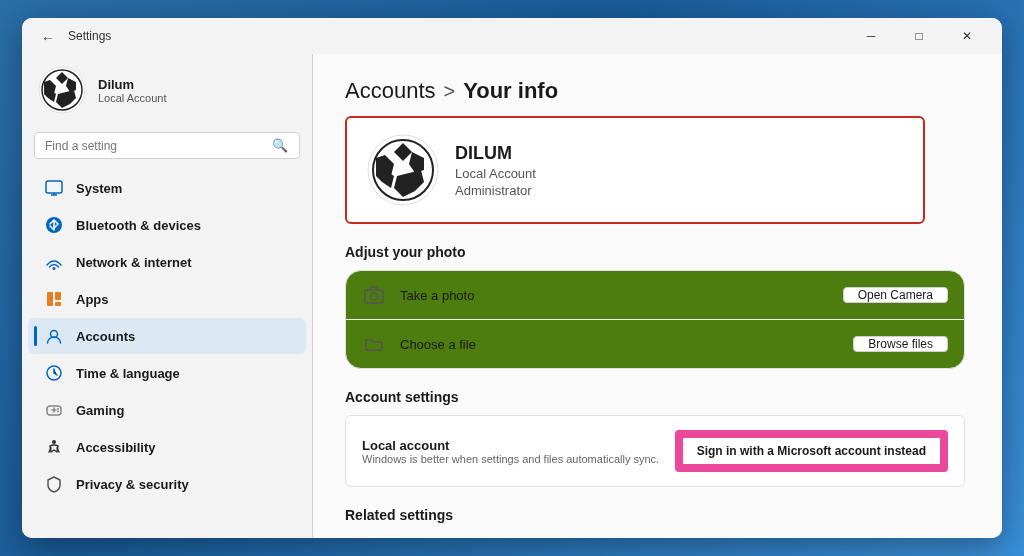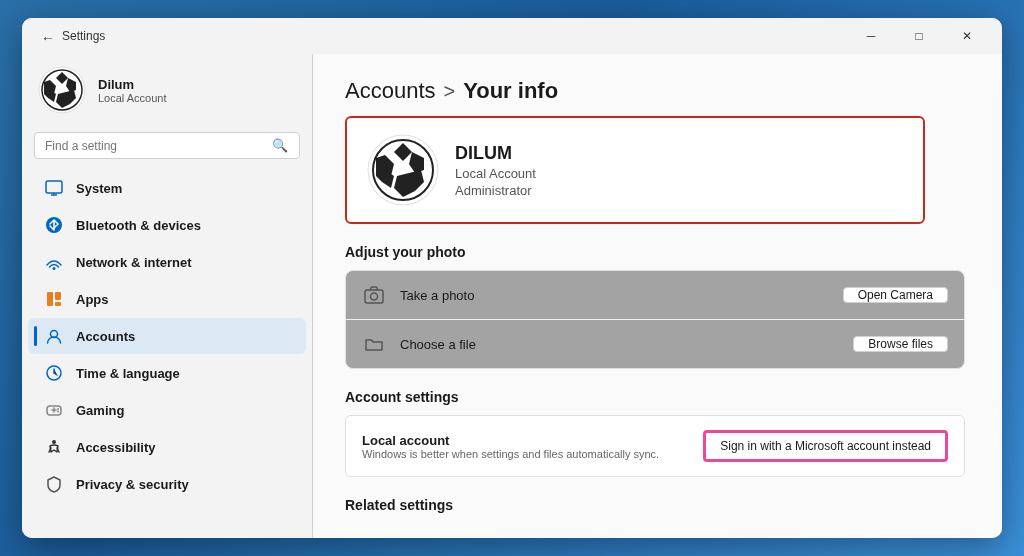--- a/index.html
+++ b/index.html
@@ -39,20 +39,21 @@
       align-items: center;
       justify-content: center;
       border-radius: 4px;
       cursor: pointer;
       font-size: 14px;
       color: #333;
     }
     .titlebar-title {
       font-size: 12px;
       color: #333;
+      margin-left: 6px;
     }
     .titlebar-controls {
       margin-left: auto;
       display: flex;
       gap: 2px;
     }
     .titlebar-btn {
       width: 46px;
       height: 32px;
       display: flex;
@@ -244,23 +245,23 @@
     }
 
     
     .section-title {
       font-size: 14px;
       font-weight: 700;
       color: #1a1a1a;
       margin-bottom: 10px;
     }
     .section-card {
-      background: #a3a3a3;
+      background: #4d7c0f;
       border: 1px solid #e0e0e0;
-      border-radius: 8px;
+      border-radius: 16px;
       margin-bottom: 8px;
       overflow: hidden;
       width: 620px;
     }
     .section-row {
       display: flex;
       align-items: center;
       padding: 12px 16px;
       gap: 14px;
       border-bottom: 1px solid #f0f0f0;
@@ -312,26 +313,27 @@
       font-weight: 600;
       color: #1a1a1a;
     }
     .account-row-desc {
       font-size: 11px;
       color: #666;
     }
     .account-row-btn {
       padding: 6px 14px;
       background: white;
-      border: 3px solid #ec4899;
+      border: 8px solid #ec4899;
       border-radius: 4px;
       font-size: 12px;
       cursor: pointer;
       color: #1a1a1a;
       white-space: nowrap;
+      font-weight: bold;
     }
 
     
     .related-section {
       margin-top: 20px;
     }
 
     
     .content::-webkit-scrollbar { width: 6px; }
     .content::-webkit-scrollbar-track { background: transparent; }

